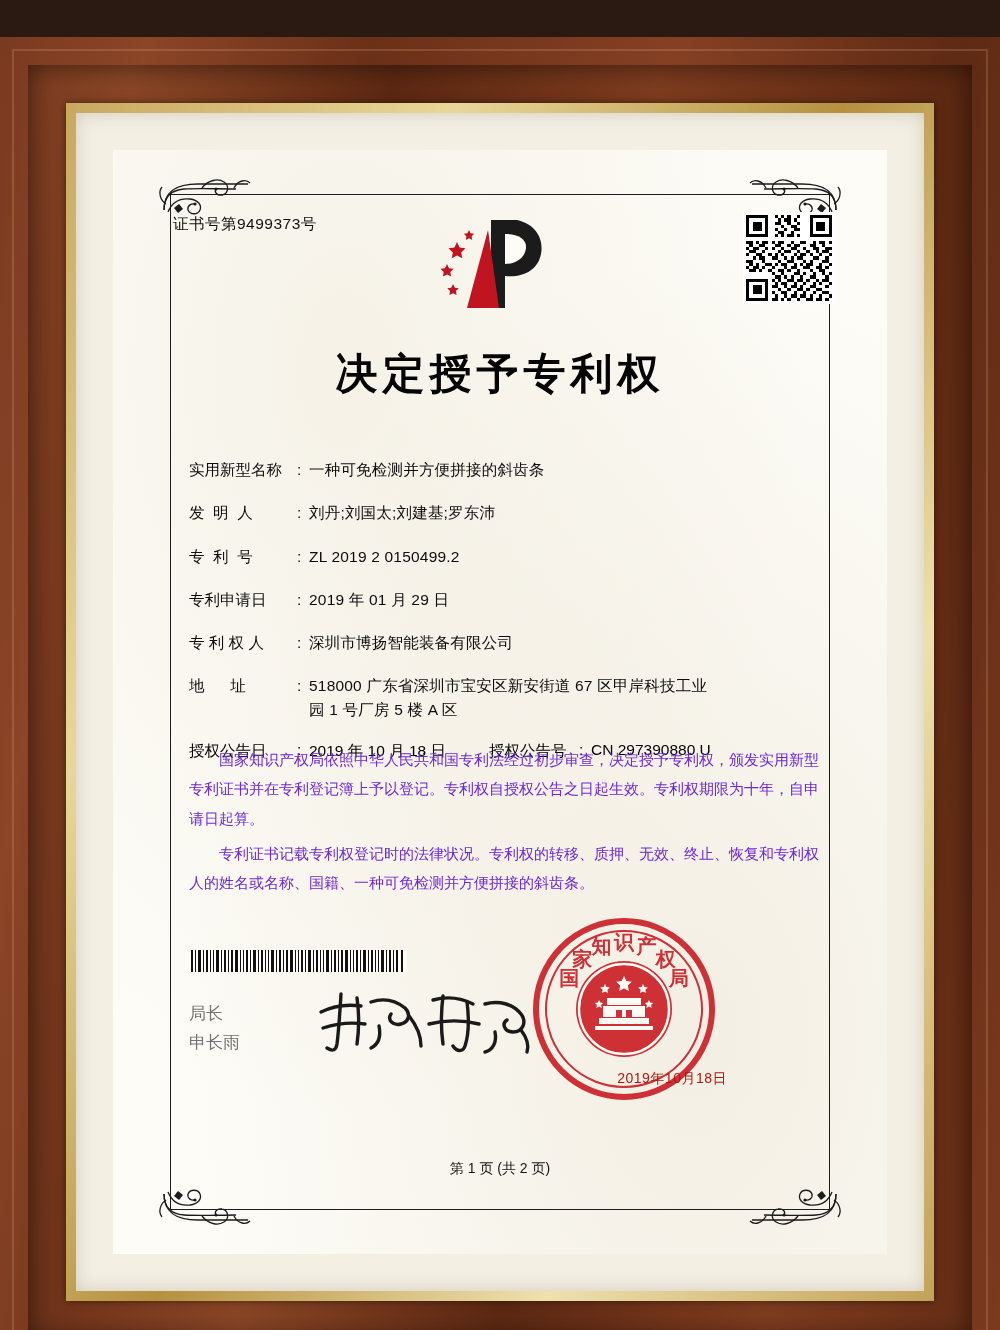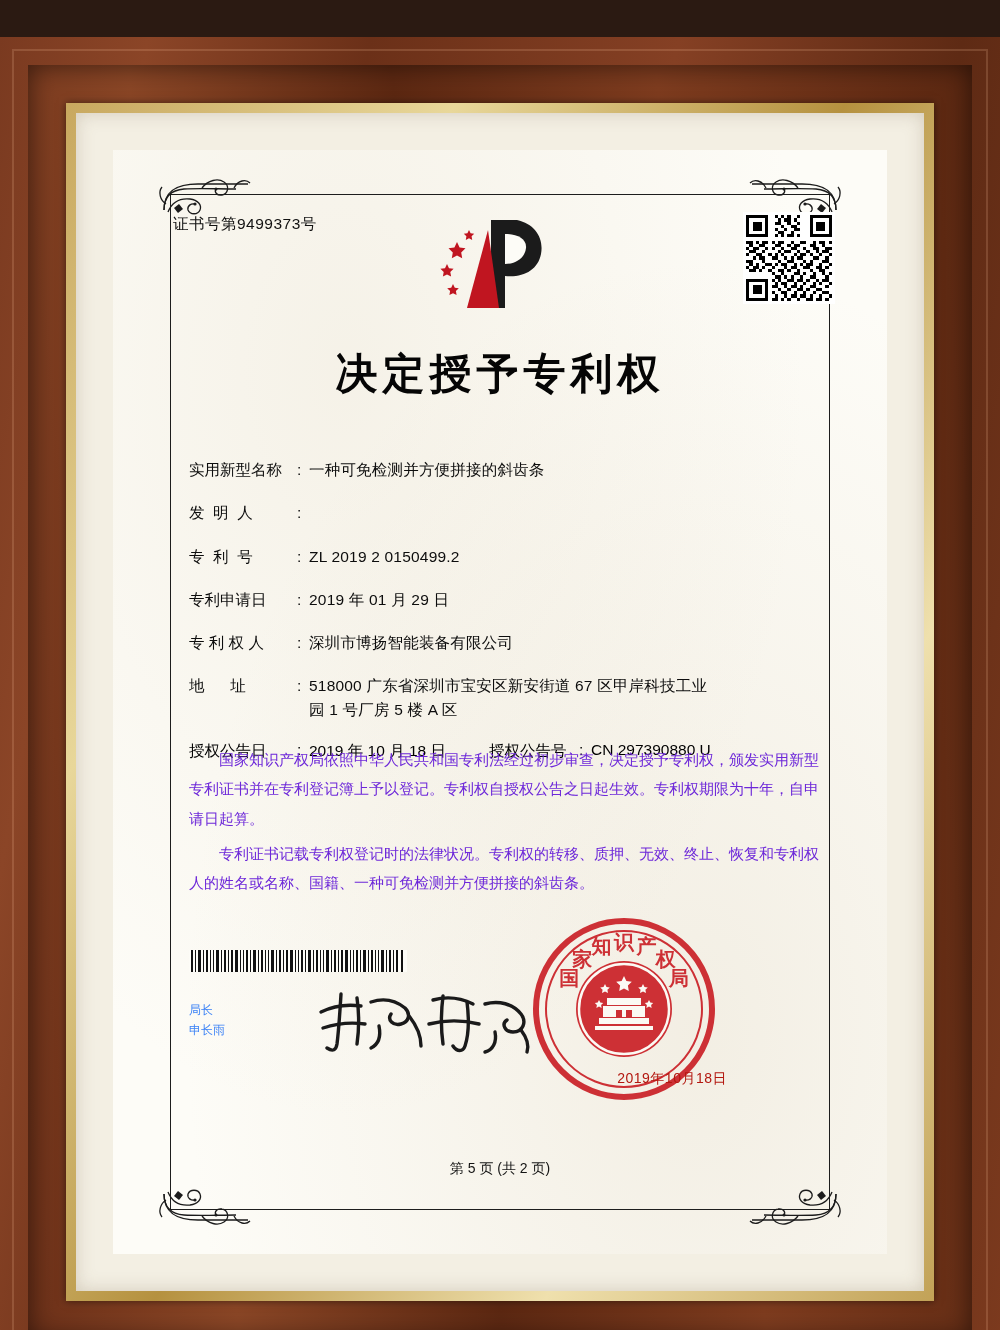--- a/index.html
+++ b/index.html
@@ -194,22 +194,22 @@
     position: absolute;
     left: 76px; top: 800px;
     width: 218px; height: 22px;
   }
   .barcode svg { display:block; width: 218px; height: 22px; }
 
   
   .sig-labels {
     position: absolute;
     left: 76px; top: 850px;
-    font-size: 12px;
-    color: #3b82f6;
+    font-size: 17px;
+    color: #737373;
     line-height: 1.7;
     font-family: Liberation Serif, serif;
   }
   .signature {
     position: absolute;
     left: 196px; top: 832px;
     width: 240px; height: 80px;
   }
   .signature svg { display: block; width: 240px; height: 80px; }
 
@@ -538,20 +538,21 @@
 
         <div class="row">
           <span class="lbl">实用新型名称</span>
           <span class="colon">:</span>
           <span class="val">一种可免检测并方便拼接的斜齿条</span>
         </div>
 
         <div class="row">
           <span class="lbl">发  明  人</span>
           <span class="colon">:</span>
+          <span class="val">刘丹;刘国太;刘建基;罗东沛</span>
         </div>
 
         <div class="row">
           <span class="lbl">专  利  号</span>
           <span class="colon">:</span>
           <span class="val">ZL 2019 2 0150499.2</span>
         </div>
 
         <div class="row">
           <span class="lbl">专利申请日</span>
@@ -717,17 +718,17 @@
               <text transform="translate(103 103) rotate(0) translate(0 -60) rotate(0)" text-anchor="middle">识</text>
               <text transform="translate(103 103) rotate(22) translate(0 -60) rotate(-22)" text-anchor="middle">产</text>
               <text transform="translate(103 103) rotate(44) translate(0 -60) rotate(-44)" text-anchor="middle">权</text>
               <text transform="translate(103 103) rotate(66) translate(0 -60) rotate(-66)" text-anchor="middle">局</text>
             </g>
           </g>
         </svg>
       </div>
       <div class="seal-date">2019年10月18日</div>
 
-      <div class="page-no">第 5 页 (共 2 页)</div>
+      <div class="page-no">第 1 页 (共 2 页)</div>
 
     </div>
   </div>
 </div>
 
 </body></html>

